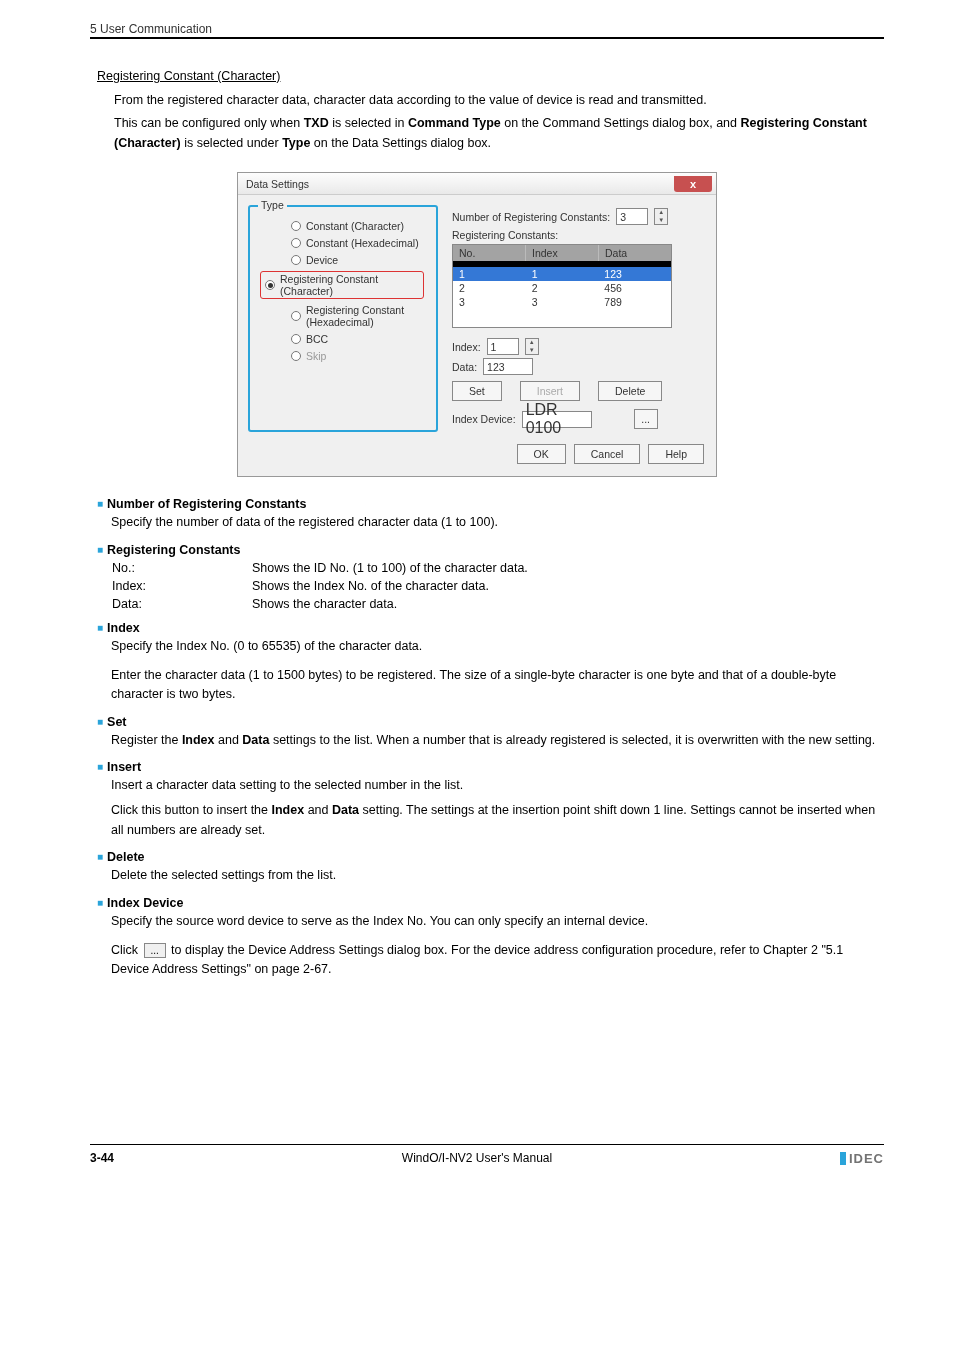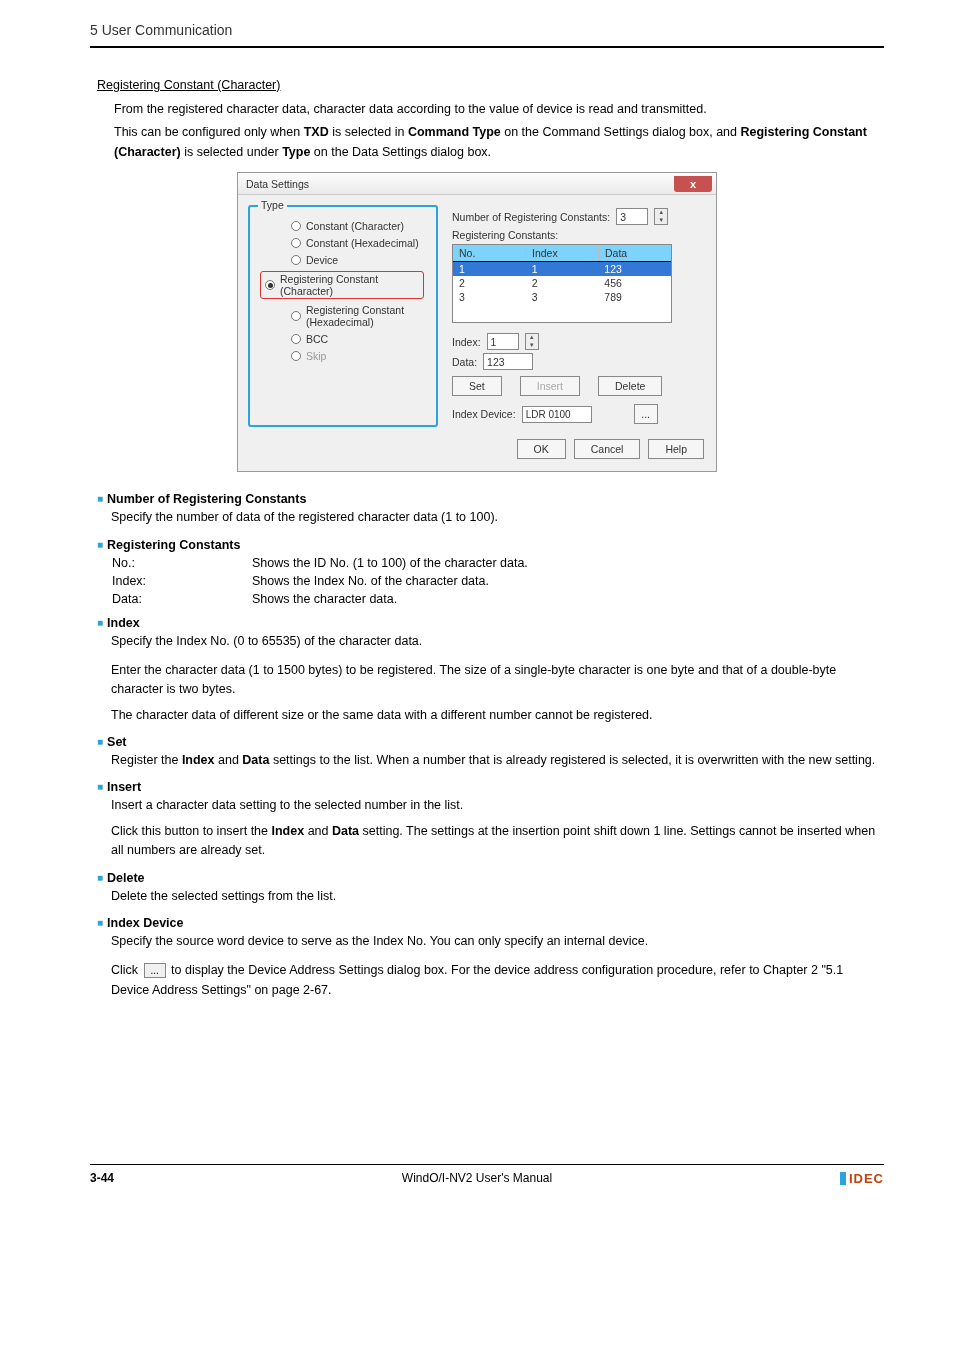--- a/index.html
+++ b/index.html
@@ -8,41 +8,41 @@
     padding: 0;
     font-family: Verdana, Arial, sans-serif;
     background: #fff;
     color: #000;
     width: 954px;
   }
   .page {
     padding: 22px 70px 40px 70px;
   }
   .header-bar {
-    font-size: 14px;
+    font-size: 12px;
     color: #333;
-    padding-bottom: 8px;
+    padding-bottom: 1px;
     border-bottom: 2px solid #000;
     margin-left: 20px;
     margin-bottom: 30px;
   }
   .section-title {
     font-size: 12.5px;
     text-decoration: underline;
     margin: 20px 0 8px 27px;
   }
   .body-text {
     font-size: 12.5px;
     line-height: 1.55;
     margin: 4px 0 4px 44px;
   }
   .dialog-wrap {
     display: flex;
     justify-content: center;
-    margin: 10px 0 20px 0;
+    margin: 19px 0 20px 0;
   }
   .dialog {
     width: 480px;
     border: 1px solid #999;
     background: #f0f0f0;
     font-family: Tahoma, Arial, sans-serif;
     font-size: 10.5px;
     color: #333;
   }
   .titlebar {
@@ -113,21 +113,21 @@
     padding:0 3px; font-size:10.5px; display:inline-flex; align-items:center;
   }
   .spin {
     width:14px; height:17px; border:1px solid #888; background:#eee;
     display:flex; flex-direction:column;
   }
   .spin div { flex:1; font-size:6px; text-align:center; line-height:7px; color:#555; }
   .list-table {
     border:1px solid #888; background:#fff; width:220px; margin-top:3px;
   }
-  .list-head { display:flex; background:#7dd3fc; border-bottom:1px solid #000000; }
+  .list-head { display:flex; background:#a3a3a3; border-bottom:6px solid #000000; }
   .list-head span { flex:1; padding:2px 6px; border-right:1px solid #bbb; }
   .list-head span:last-child { border-right:none; }
   .list-row { display:flex; }
   .list-row span { flex:1; padding:1px 6px; }
   .list-row.sel { background:#3478d6; color:#fff; }
   .btn {
     border:1px solid #888; background:#f6f6f6; height:20px;
     padding:0 16px; display:inline-flex; align-items:center; justify-content:center;
     font-size:10.5px;
   }
@@ -153,26 +153,26 @@
   .page-footer {
     position: relative;
     margin-top: 120px;
     padding: 0 70px;
   }
   .page-footer .line { border-top:1px solid #000; margin:0 0 6px 20px; }
   .page-footer .row { display:flex; justify-content:space-between; align-items:flex-start; font-size:12px; padding-left:20px; }
   .pn { font-weight:bold; }
   .idec-logo {
     display:flex; align-items:center; font-weight:bold; letter-spacing:1px;
-    font-size:13px; color:#c2410c;
+    font-size:13px; color:#737373;
   }
   .idec-logo .bar { width:6px; height:13px; background:#2aa4da; margin-right:3px; }
   .txt-input {
     border:1px solid #888; background:#fff; height:17px; width:70px;
-    padding:0 3px; font-size:10px; display:inline-flex; align-items:center;
+    padding:0 3px; font-size:16px; display:inline-flex; align-items:center;
   }
 </style>
 </head>
 <body>
 
 <div class="page">
   <div class="header-bar">5 User Communication</div>
 
   <div class="section-title">Registering Constant (Character)</div>
   <div class="body-text">From the registered character data, character data according to the value of device is read and transmitted.</div>
@@ -307,21 +307,20 @@
       </div>
   </div>
 
   <div class="desc-item">
     <div class="desc-head"><span class="bullet">■</span><b>Index</b></div>
     <div class="desc-body">Specify the Index No. (0 to 65535) of the character data.</div>
   </div>
 
   <div class="desc-item">
     <div class="desc-body">Enter the character data (1 to 1500 bytes) to be registered. The size of a single-byte character is one byte and that of a double-byte character is two bytes.</div>
-    <div class="desc-body" style="margin-top:6px;">The character data of different size or the same data with a different number cannot be registered.</div>
   </div>
 
   <div class="desc-item">
     <div class="desc-head"><span class="bullet">■</span><b>Set</b></div>
     <div class="desc-body">
       <span>Register the </span><b>Index</b><span> and </span><b>Data</b><span> settings to the list. When a number that is already registered is selected, it is overwritten with the new setting.</span>
     </div>
   </div>
 
   <div class="desc-item">

